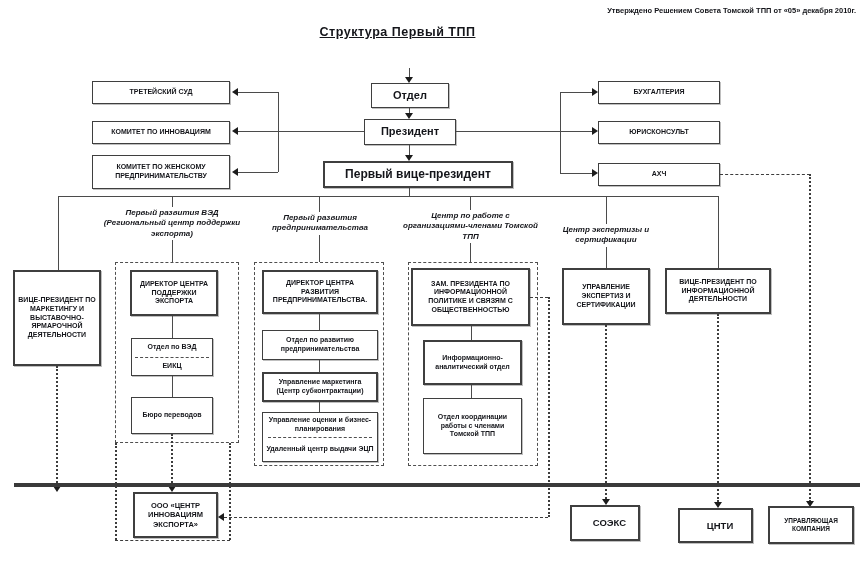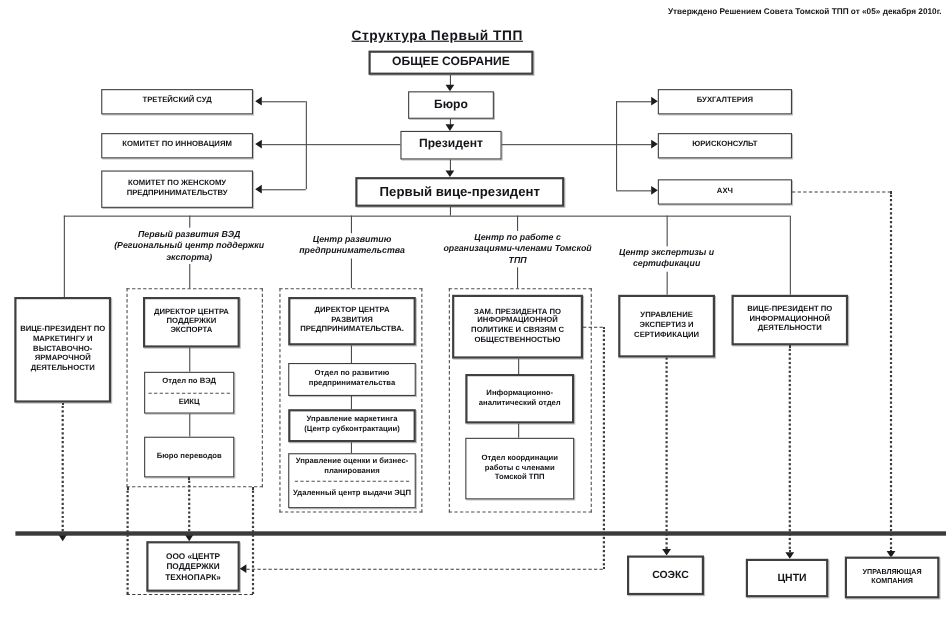--- a/index.html
+++ b/index.html
@@ -28,22 +28,21 @@
   .split .divider{width:92%;border-top:1px dashed #4f4f4f;}
 </style>
 </head>
 <body>
 
 <div id="canvas">
 
   <div class="approval">Утверждено Решением Совета Томской ТПП от «05» декабря 2010г.</div>
   <div class="title">Структура Первый ТПП</div>
 
-  <div class="box b2 fs11" style="left:335px;top:46px;width:150px;height:22px;">ОБЩЕЕ СОБРАНИЕ</div>
-  <div class="box fs11" style="left:371px;top:83px;width:78px;height:25px;">Бюро</div>
+  <div class="box fs11" style="left:371px;top:83px;width:78px;height:25px;">Отдел</div>
   <div class="box fs11" style="left:364px;top:119px;width:92px;height:26px;">Президент</div>
   <div class="box b2 fs12" style="left:323px;top:161px;width:190px;height:27px;">Первый вице-президент</div>
 
   <div class="box" style="left:92px;top:81px;width:138px;height:23px;">ТРЕТЕЙСКИЙ СУД</div>
   <div class="box" style="left:92px;top:121px;width:138px;height:23px;">КОМИТЕТ ПО ИННОВАЦИЯМ</div>
   <div class="box" style="left:92px;top:155px;width:138px;height:34px;">КОМИТЕТ ПО ЖЕНСКОМУ ПРЕДПРИНИМАТЕЛЬСТВУ</div>
 
   <div class="box" style="left:598px;top:81px;width:122px;height:23px;">БУХГАЛТЕРИЯ</div>
   <div class="box" style="left:598px;top:121px;width:122px;height:23px;">ЮРИСКОНСУЛЬТ</div>
   <div class="box" style="left:598px;top:163px;width:122px;height:23px;">АХЧ</div>
@@ -78,21 +77,21 @@
 
   <i class="hline" style="left:58px;top:196px;width:660px;"></i>
   <i class="vline" style="left:58px;top:196px;height:74px;"></i>
   <i class="vline" style="left:172px;top:196px;height:66px;"></i>
   <i class="vline" style="left:319px;top:196px;height:66px;"></i>
   <i class="vline" style="left:470px;top:196px;height:66px;"></i>
   <i class="vline" style="left:606px;top:196px;height:72px;"></i>
   <i class="vline" style="left:718px;top:196px;height:72px;"></i>
 
   <div class="colhead" style="left:97px;top:207px;width:150px;">Первый развития ВЭД (Региональный центр поддержки экспорта)</div>
-  <div class="colhead" style="left:255px;top:212px;width:130px;">Центр развитию предпринимательства</div>
+  <div class="colhead" style="left:255px;top:212px;width:130px;">Первый развития предпринимательства</div>
   <div class="colhead" style="left:398px;top:210px;width:145px;">Центр по работе с организациями-членами Томской ТПП</div>
   <div class="colhead" style="left:546px;top:224px;width:120px;">Центр экспертизы и сертификации</div>
 
   <div class="box b2" style="left:13px;top:270px;width:88px;height:96px;">ВИЦЕ-ПРЕЗИДЕНТ ПО МАРКЕТИНГУ И ВЫСТАВОЧНО-ЯРМАРОЧНОЙ ДЕЯТЕЛЬНОСТИ</div>
   <i class="vdot" style="left:56px;top:366px;height:120px;"></i>
   <i class="ad" style="left:53px;top:486px;"></i>
 
   <div class="dashbox" style="left:115px;top:262px;width:124px;height:181px;"></div>
   <div class="box b2" style="left:130px;top:270px;width:88px;height:46px;">ДИРЕКТОР ЦЕНТРА ПОДДЕРЖКИ ЭКСПОРТА</div>
   <i class="vline" style="left:172px;top:316px;height:22px;"></i>
@@ -138,18 +137,18 @@
   <div class="box b2" style="left:562px;top:268px;width:88px;height:57px;">УПРАВЛЕНИЕ ЭКСПЕРТИЗ И СЕРТИФИКАЦИИ</div>
   <i class="vdot" style="left:605px;top:325px;height:174px;"></i>
   <i class="ad" style="left:602px;top:499px;"></i>
 
   <div class="box b2" style="left:665px;top:268px;width:106px;height:46px;">ВИЦЕ-ПРЕЗИДЕНТ ПО ИНФОРМАЦИОННОЙ ДЕЯТЕЛЬНОСТИ</div>
   <i class="vdot" style="left:717px;top:314px;height:188px;"></i>
   <i class="ad" style="left:714px;top:502px;"></i>
 
   <div style="position:absolute;left:14px;top:483px;width:846px;height:4px;background:#3a3a3a;"></div>
 
-  <div class="box b2 fs75" style="left:133px;top:492px;width:85px;height:46px;">ООО «ЦЕНТР ПОДДЕРЖКИ ТЕХНОПАРК»</div>
+  <div class="box b2 fs75" style="left:133px;top:492px;width:85px;height:46px;">ООО «ЦЕНТР ИННОВАЦИЯМ ЭКСПОРТА»</div>
   <div class="box b2 fs95" style="left:570px;top:505px;width:70px;height:36px;">СОЭКС</div>
   <div class="box b2 fs95" style="left:678px;top:508px;width:75px;height:35px;">ЦНТИ</div>
   <div class="box b2 fs65" style="left:768px;top:506px;width:86px;height:38px;">УПРАВЛЯЮЩАЯ КОМПАНИЯ</div>
 
 </div>
 
 </body></html>

